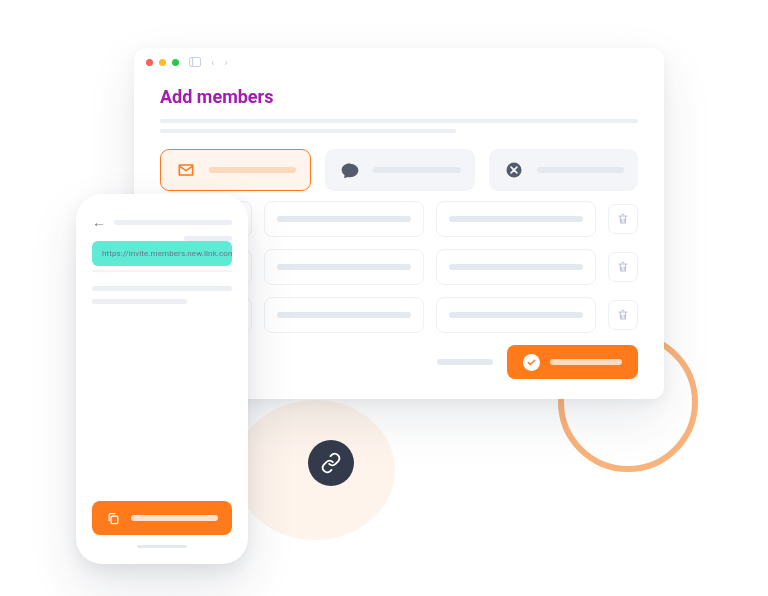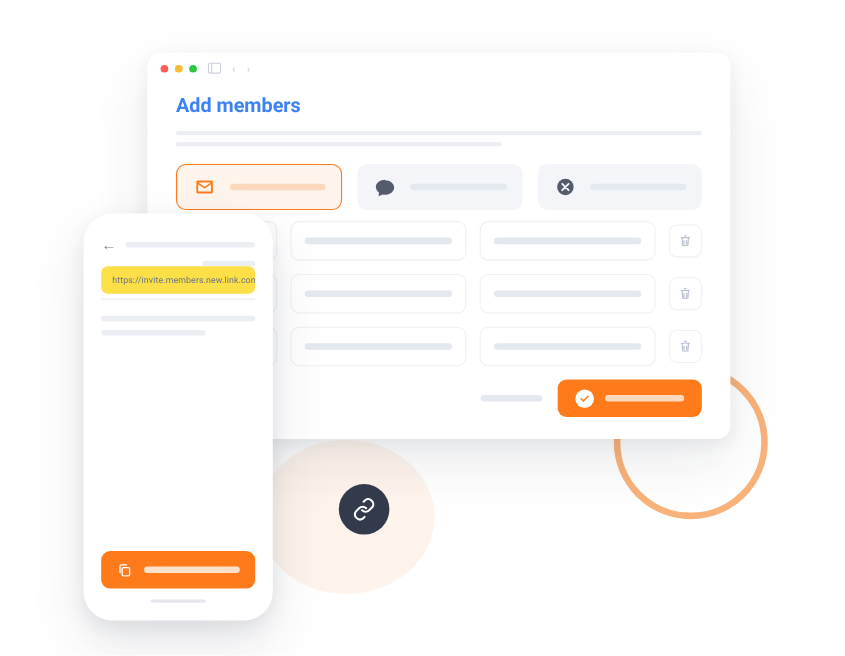--- a/index.html
+++ b/index.html
@@ -53,21 +53,21 @@
     gap: 6px;
   }
   .dot { width: 7px; height: 7px; border-radius: 50%; }
   .dot.r { background:#fe5f57; }
   .dot.y { background:#fcbb2d; }
   .dot.g { background:#29c840; }
   .panel-icon { width:12px; height:10px; border:1.2px solid #c9cfdb; border-radius:2px; margin-left:4px; position:relative;}
   .panel-icon::before{content:"";position:absolute;left:2px;top:0;bottom:0;width:1.2px;background:#c9cfdb;}
   .chev { color:#c9cfdb; font-size:11px; margin-left:4px; line-height:1;}
   .wbody { padding: 10px 26px 20px 26px; }
-  .wtitle { font-size: 18px; font-weight: 700; color:#3b82f6; margin-bottom: 12px; }
+  .wtitle { font-size: 18px; font-weight: 700; color:#a21caf; margin-bottom: 12px; }
   .line { height:4px; border-radius:3px; background:#ebeef3; margin-bottom:6px;}
   .line.short{ width:62%; }
 
   .tabs { display:flex; gap:14px; margin:16px 0 8px 0;}
   .tab {
     flex:1; height:42px; border-radius:9px;
     display:flex; align-items:center; gap:12px; padding:0 14px;
     background:#f3f5f9;
   }
   .tab.active{
@@ -117,21 +117,21 @@
     box-shadow: 0 22px 50px rgba(40,50,70,.12), 0 6px 16px rgba(40,50,70,.08);
     padding: 20px 16px 16px 16px;
     z-index: 3;
     display:flex; flex-direction:column;
   }
   .phone .toprow{ display:flex; align-items:center; gap:8px;}
   .back { color:#79808f; font-size:14px;}
   .barthin{ height:5px; border-radius:3px; background:#ebeef3; }
   .ptitle{ font-size:14px; font-weight:700; color:#3a4356; margin:14px 0 10px 0;}
   .linkbox{
-    background:#fde047; border-radius:6px; padding:8px 10px;
+    background:#5eead4; border-radius:6px; padding:8px 10px;
     font-size:8px; color:#6b7385; letter-spacing:.1px;
     white-space:nowrap; overflow:hidden;
   }
   .underline{ height:2px; background:#f1f3f7; margin-top:4px;}
   .phone .grow{flex:1;}
   .copybtn{
     height:34px; border-radius:8px; background:#ff7a1a;
     display:flex; align-items:center; gap:10px; padding:0 14px; color:#fff;
   }
   .copybtn .bar{ flex:1; height:6px; border-radius:4px; background:rgba(255,255,255,.78);}

